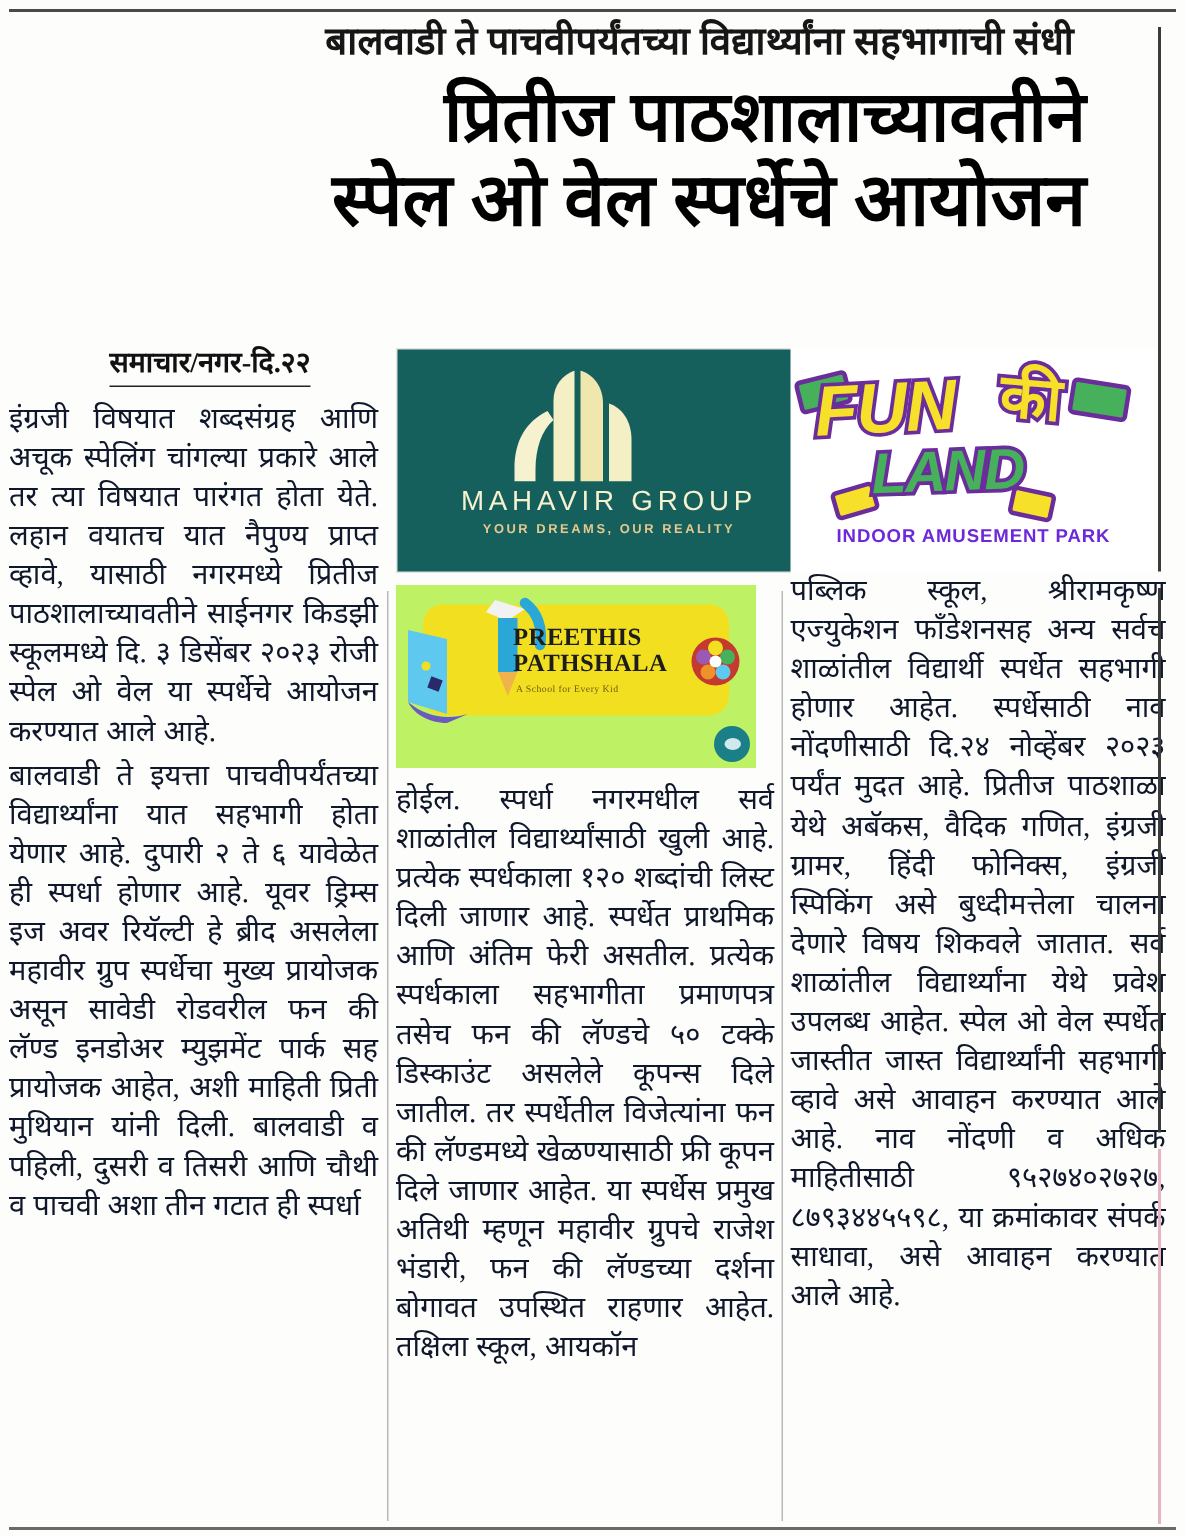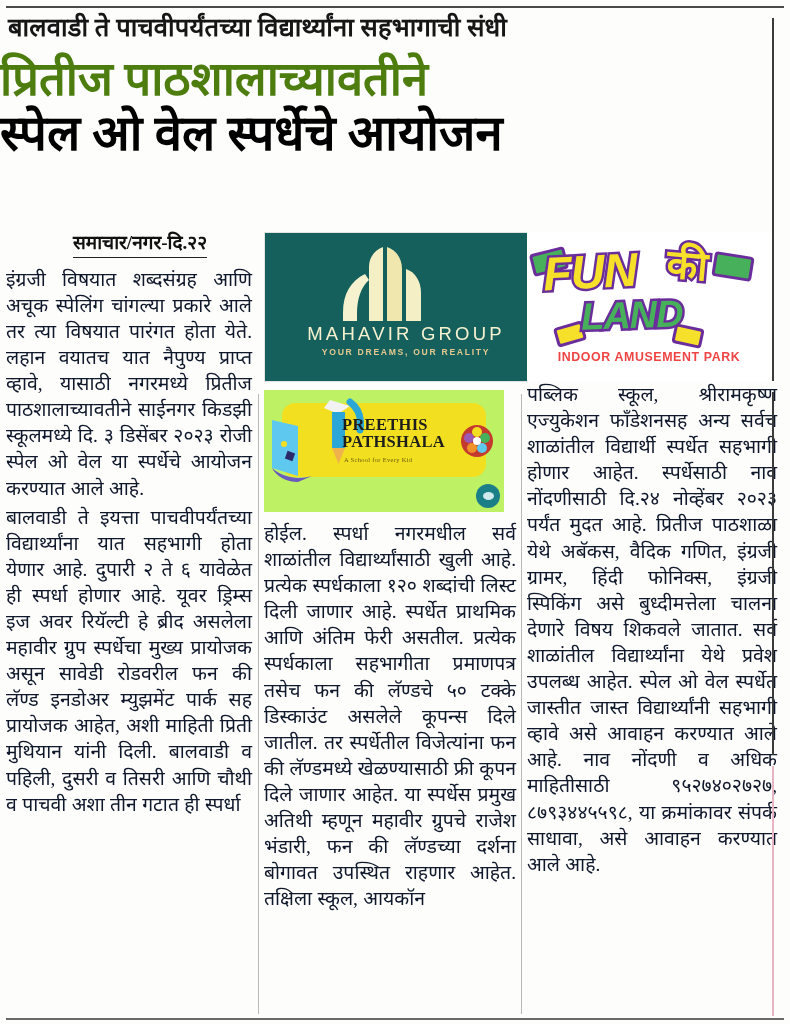--- a/index.html
+++ b/index.html
@@ -41,38 +41,38 @@
     height: 0;
     border-top: 2px solid #6a6a6a;
   }
 
   
   .masthead {
     position: absolute;
     left: 0;
     top: 14px;
     width: 724px;
-    text-align: left;
+    text-align: right;
   }
   .kicker {
     font-family: "Liberation Serif", "DejaVu Serif", serif;
     font-weight: 700;
     font-size: 25.5px;
     letter-spacing: 0.2px;
     line-height: 1.08;
     color: #161616;
     white-space: nowrap;
     padding: 0 8px;
   }
   .headline1 {
     font-family: "Liberation Serif", "DejaVu Serif", serif;
     font-weight: 700;
     font-size: 47px;
     line-height: 1.12;
-    color: #4d7c0f;
+    color: #000000;
     margin-top: 11px;
     white-space: nowrap;
   }
   .headline2 {
     font-family: "Liberation Serif", "DejaVu Serif", serif;
     font-weight: 700;
     font-size: 49px;
     line-height: 1.12;
     color: #000000;
     margin-top: 2px;
@@ -312,21 +312,21 @@
   }
   .fk-sub {
     position: absolute;
     left: 0; right: 0;
     top: 118px;
     text-align: center;
     font-family: "Liberation Sans", sans-serif;
     font-weight: 700;
     font-size: 12.4px;
     letter-spacing: 0.6px;
-    color: #ef4444;
+    color: #6d28d9;
   }
   .conf {
     position: absolute;
     border-radius: 4px;
   }
   .c1 { left: 4px;  top: 18px; width: 30px; height: 17px; background: #46b05a; border: 3px solid #6a2d9b; transform: rotate(-14deg); }
   .c2 { left: 186px; top: 22px; width: 34px; height: 19px; background: #46b05a; border: 3px solid #6a2d9b; transform: rotate(9deg); }
   .c3 { left: 28px; top: 92px; width: 24px; height: 14px; background: #f6e029; border: 3px solid #6a2d9b; transform: rotate(-16deg); }
   .c4 { left: 146px; top: 94px; width: 24px; height: 14px; background: #f6e029; border: 3px solid #6a2d9b; transform: rotate(12deg); }
 

